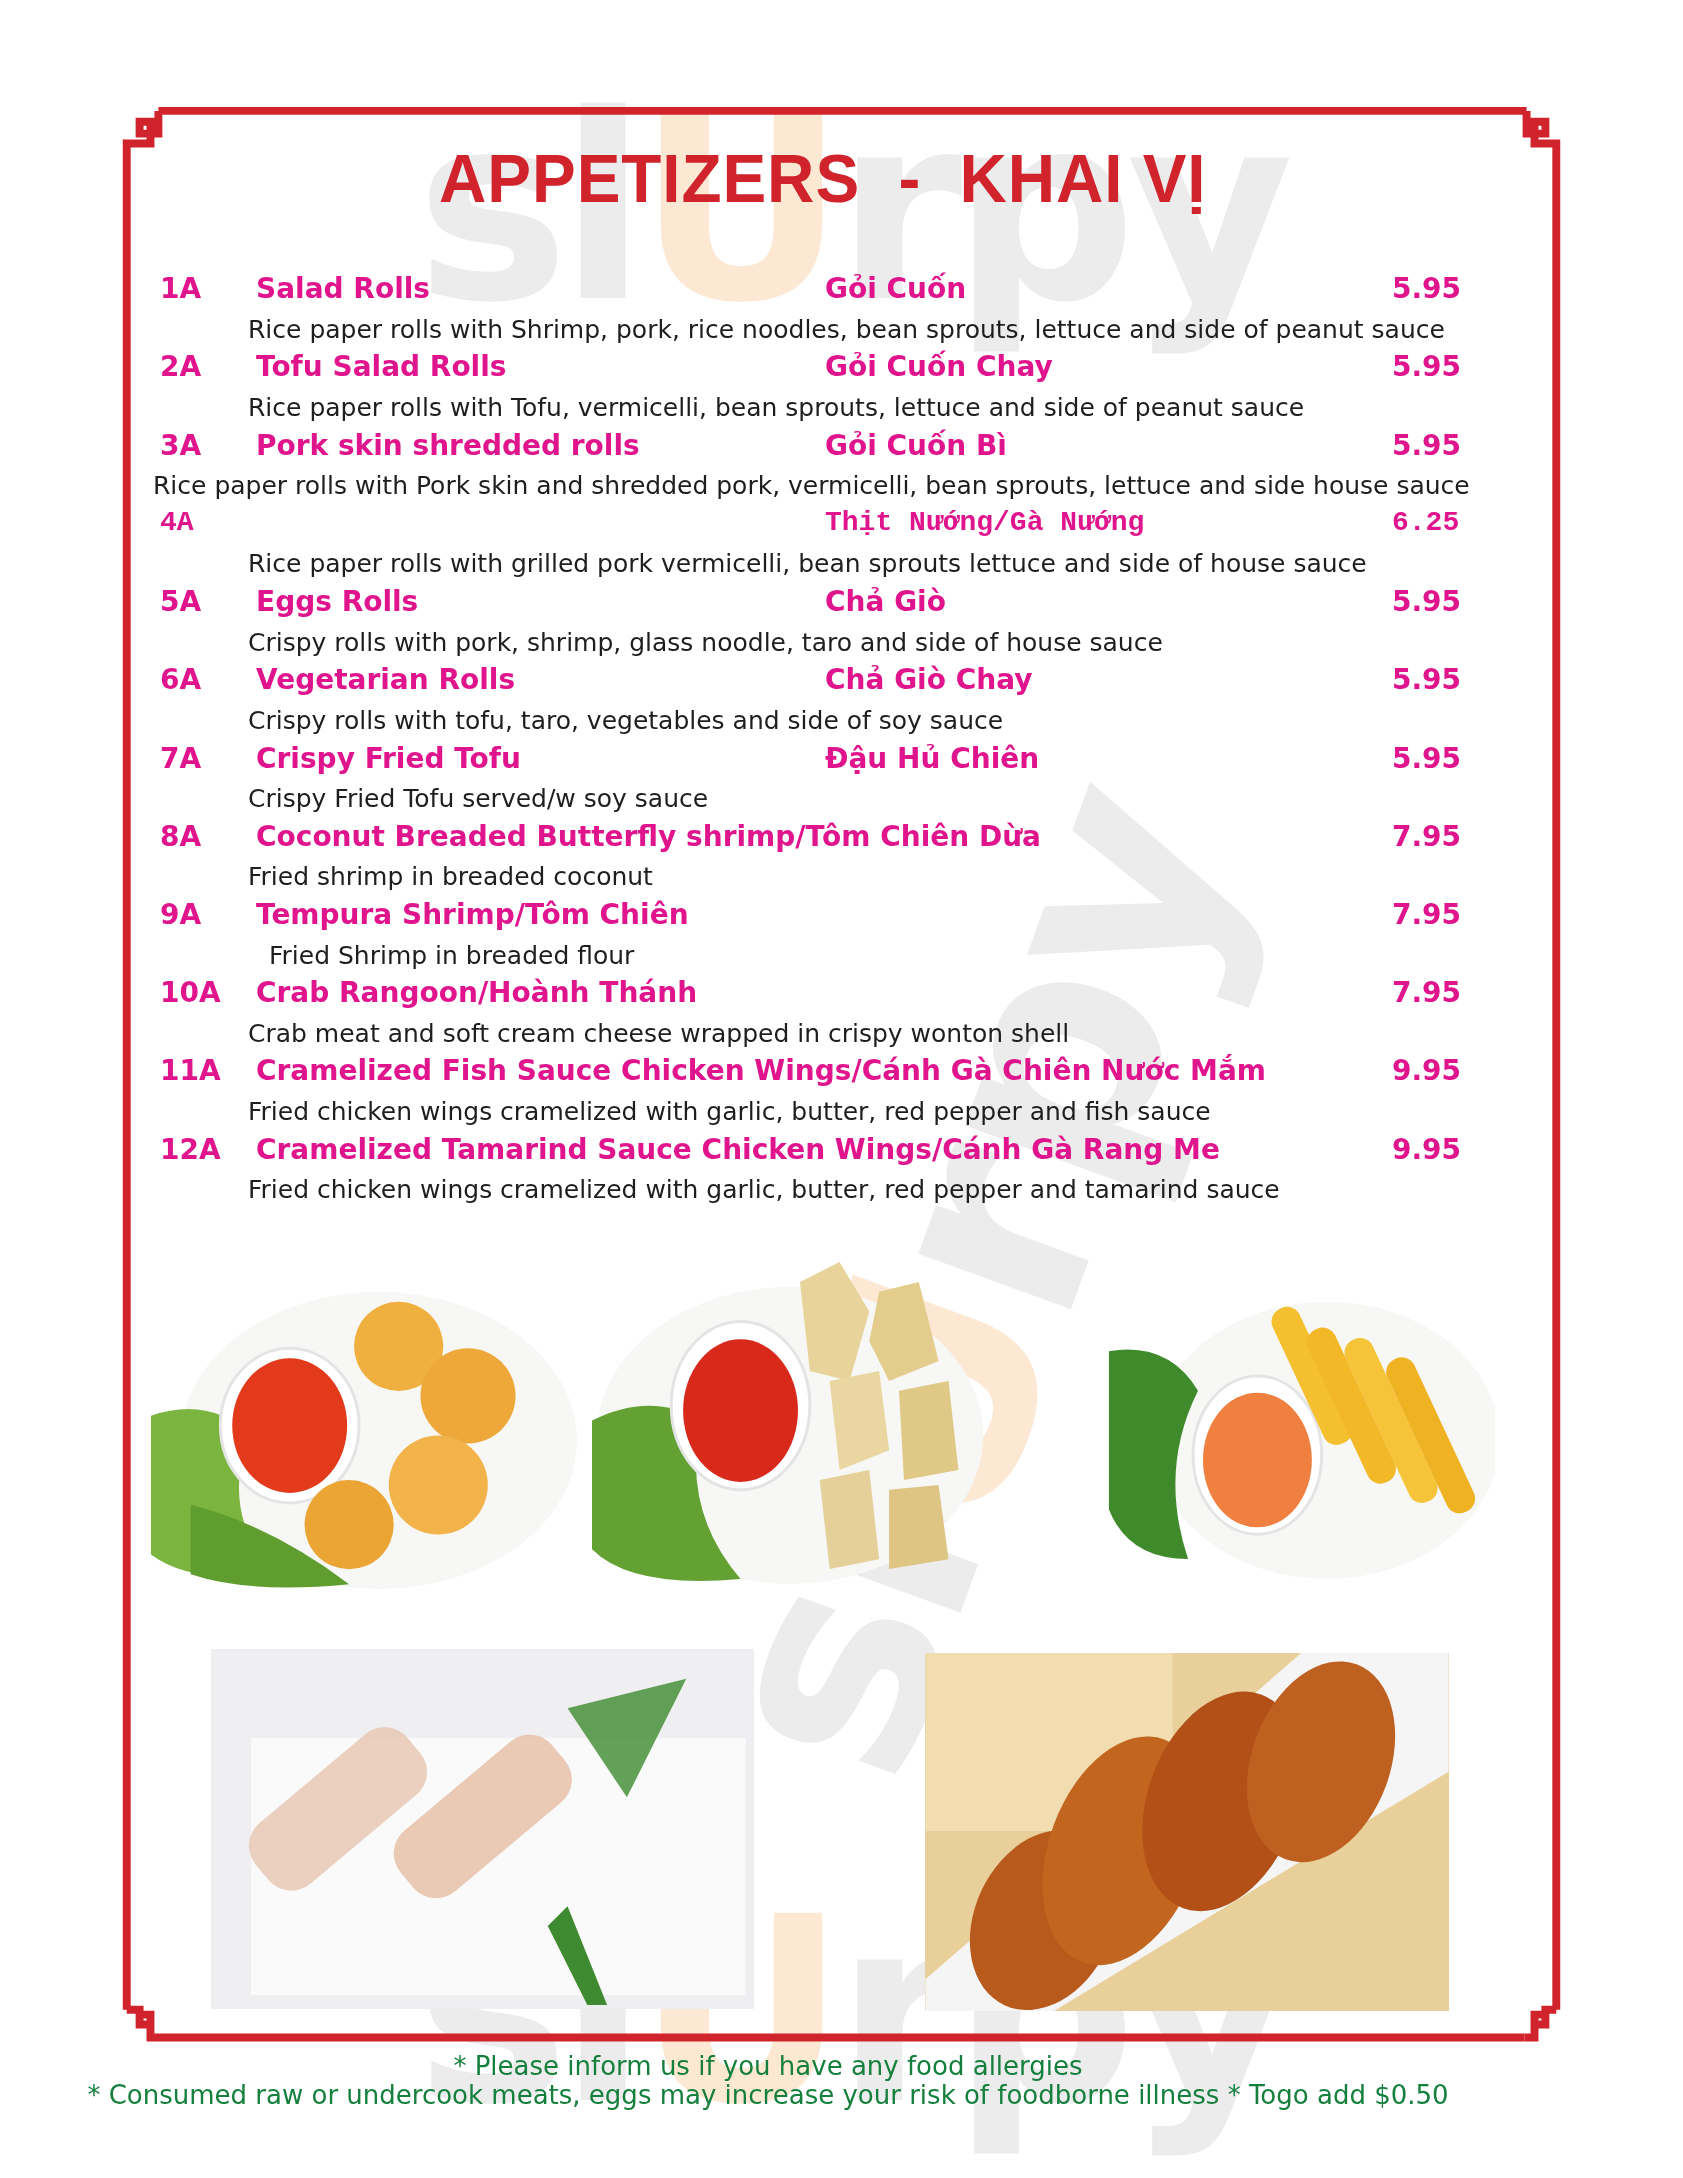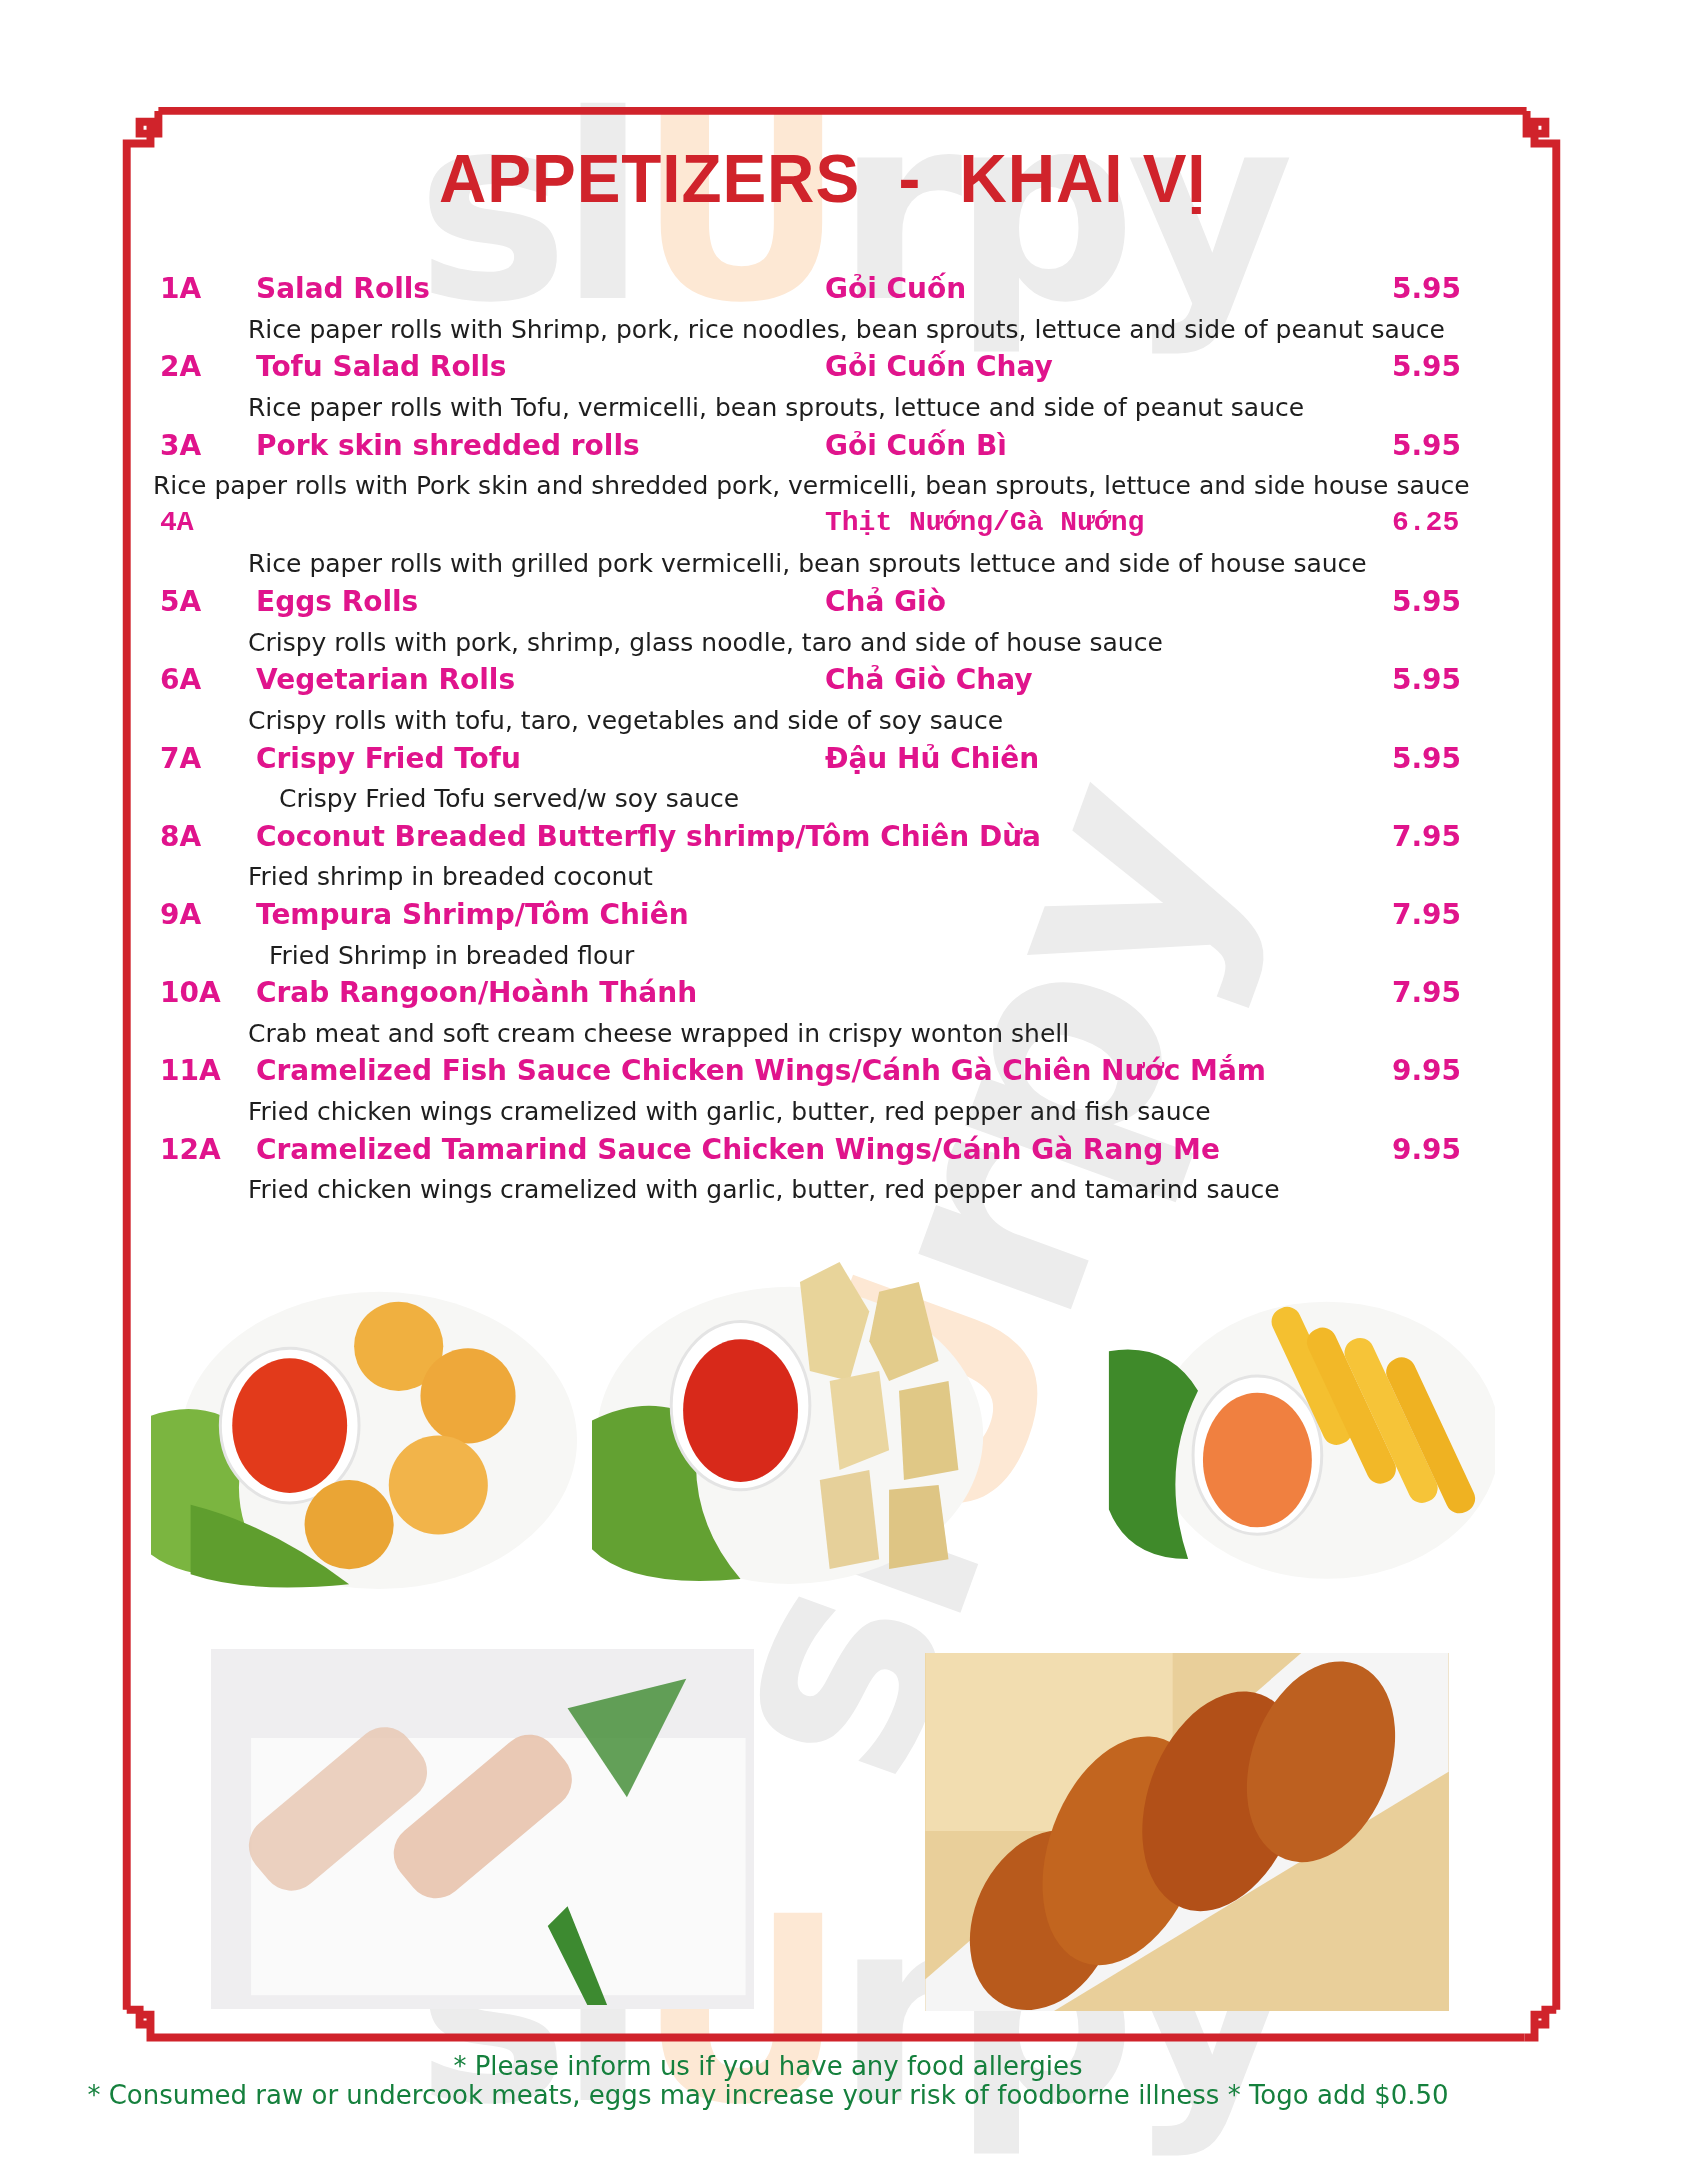--- a/index.html
+++ b/index.html
@@ -94,21 +94,21 @@
     <span class="price">5.95</span>
   </div>
   <div class="desc" style="top:706px;">Crispy rolls with tofu, taro, vegetables and side of soy sauce</div>
 
   <div class="row" style="top:742px;">
     <span class="num">7A</span>
     <span class="name">Crispy Fried Tofu</span>
     <span class="viet">Đậu Hủ Chiên</span>
     <span class="price">5.95</span>
   </div>
-  <div class="desc" style="top:784px;margin-left:31px;">Crispy Fried Tofu served/w soy sauce</div>
+  <div class="desc" style="top:784px;">Crispy Fried Tofu served/w soy sauce</div>
 
   <div class="row" style="top:820px;">
     <span class="num">8A</span>
     <span class="name">Coconut Breaded Butterfly shrimp/Tôm Chiên Dừa</span>
     <span class="price">7.95</span>
   </div>
   <div class="desc" style="top:862px;">Fried shrimp in breaded coconut</div>
 
   <div class="row" style="top:898px;">
     <span class="num">9A</span>

